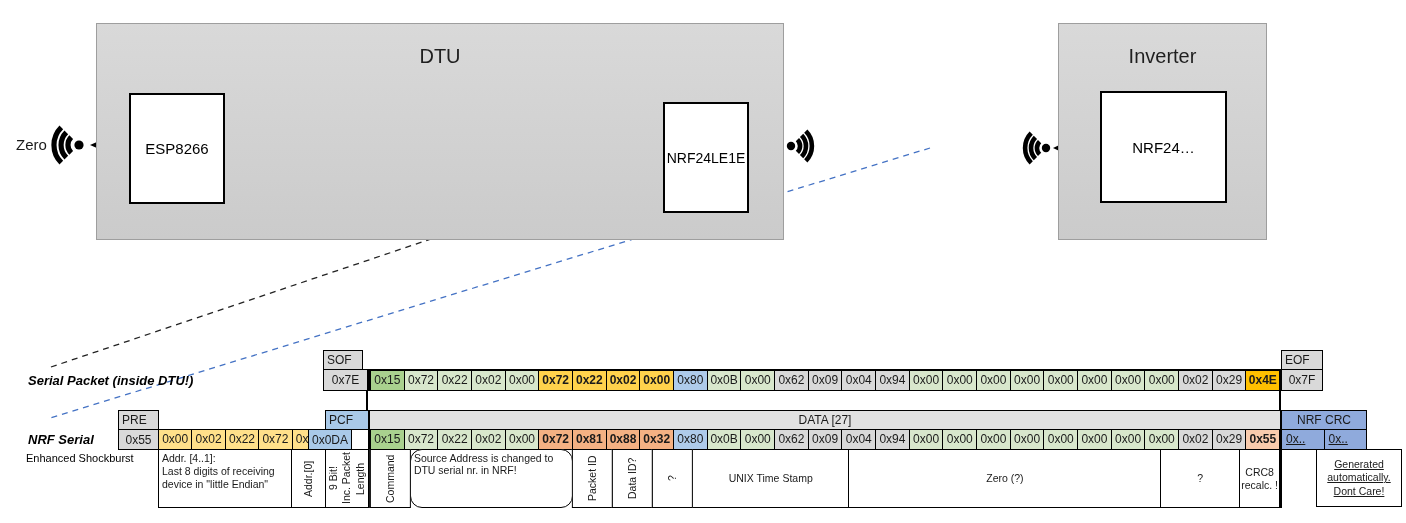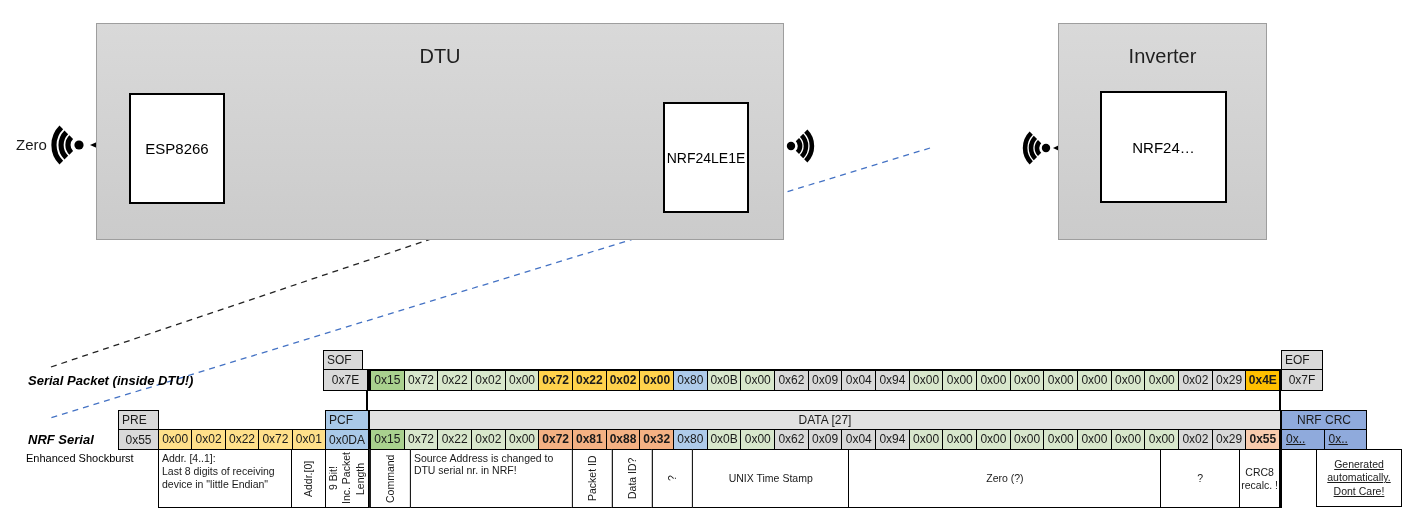--- a/index.html
+++ b/index.html
@@ -168,21 +168,21 @@
   <div class="hdr c-crcblu center" style="left:1281px;top:410px;width:86px;height:20px;">NRF CRC</div>
 
   <div class="vcell c-gry" style="left:118px;top:429px;width:41px;height:21px;">0x55</div>
   <div class="cells" style="left:158px;top:429px;width:168px;height:21px;">
     <div class="cell c-addr">0x00</div>
     <div class="cell c-addr">0x02</div>
     <div class="cell c-addr">0x22</div>
     <div class="cell c-addr">0x72</div>
     <div class="cell c-addr">0x01</div>
   </div>
-  <div class="vcell c-pcf" style="left:325px;top:429px;width:44px;height:21px;">0x0DA</div>
+  <div class="vcell c-pcf" style="left:308px;top:429px;width:44px;height:21px;">0x0DA</div>
   <div class="cells thickx" style="left:368px;top:429px;width:914px;height:21px;">
       <div class="cell c-cmd" style="flex: 1 1 0px;">0x15</div>
       <div class="cell c-lg" style="flex: 1 1 0px;">0x72</div>
       <div class="cell c-lg" style="flex: 1 1 0px;">0x22</div>
       <div class="cell c-lg" style="flex: 1 1 0px;">0x02</div>
       <div class="cell c-lg" style="flex: 1 1 0px;">0x00</div>
       <div class="cell c-sal bold" style="flex: 1 1 0px;">0x72</div>
       <div class="cell c-sal bold" style="flex: 1 1 0px;">0x81</div>
       <div class="cell c-sal bold" style="flex: 1 1 0px;">0x88</div>
       <div class="cell c-sal bold" style="flex: 1 1 0px;">0x32</div>
@@ -211,21 +211,21 @@
   </div>
 
   <div class="abox aleft" style="left:158px;top:449px;width:134px;height:59px;">Addr. [4..1]:
 Last 8 digits of receiving device in "little Endian"</div>
   <div class="abox vtext" style="left:291px;top:449px;width:35px;height:59px;">Addr.[0]</div>
   <div class="abox vtext" style="left:325px;top:449px;width:44px;height:59px;">9 Bit!
 Inc. Packet
 Length</div>
   <div class="cells annrow thickx" style="left:368px;top:449px;width:914px;height:59px;">
       <div class="cell vtext" style="flex: 1 1 0px;">Command</div>
-      <div class="cell c-sal aleft" style="flex: 4 1 0px;">Source Address is changed to DTU serial nr. in NRF!</div>
+      <div class="cell c-sal aleft" style="flex: 4 1 0px; border-radius: 12px;">Source Address is changed to DTU serial nr. in NRF!</div>
       <div class="cell vtext" style="flex: 1 1 0px;">Packet ID</div>
       <div class="cell vtext" style="flex: 1 1 0px;">Data ID?</div>
       <div class="cell vtext" style="flex: 1 1 0px;">?</div>
       <div class="cell" style="flex: 4 1 0px;">UNIX Time Stamp</div>
       <div class="cell" style="flex: 8 1 0px;">Zero (?)</div>
       <div class="cell" style="flex: 2 1 0px;">?</div>
       <div class="cell c-sal2" style="flex: 1 1 0px;">CRC8 recalc. !</div>
     </div>
   <div class="abox" style="left:1316px;top:449px;width:86px;height:58px;text-decoration:underline;">Generated automatically. Dont Care!</div>
 

